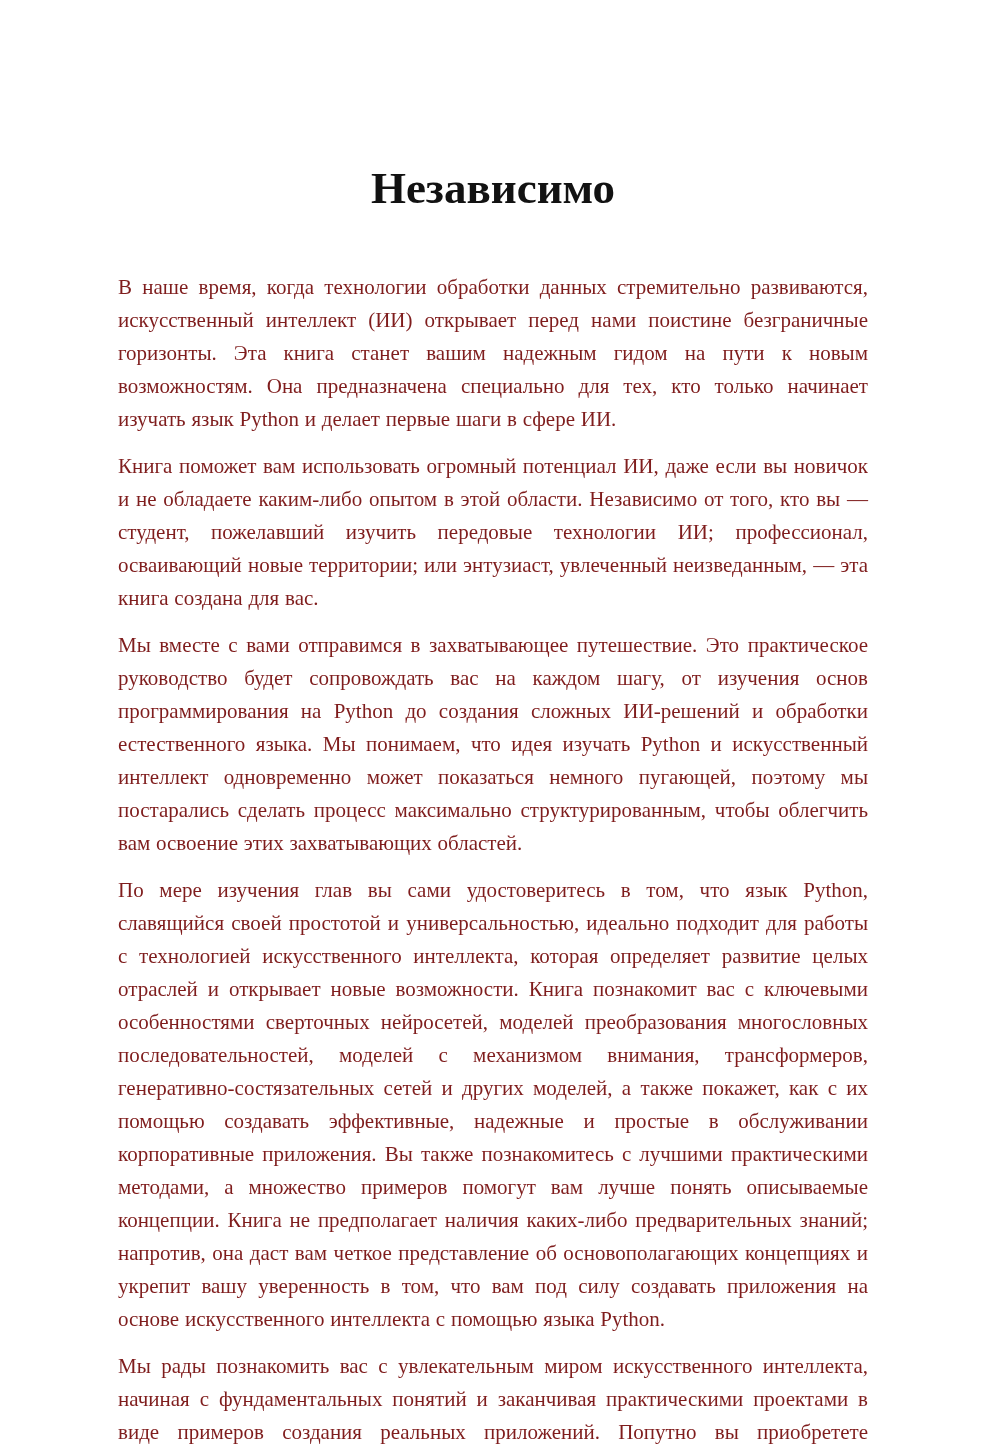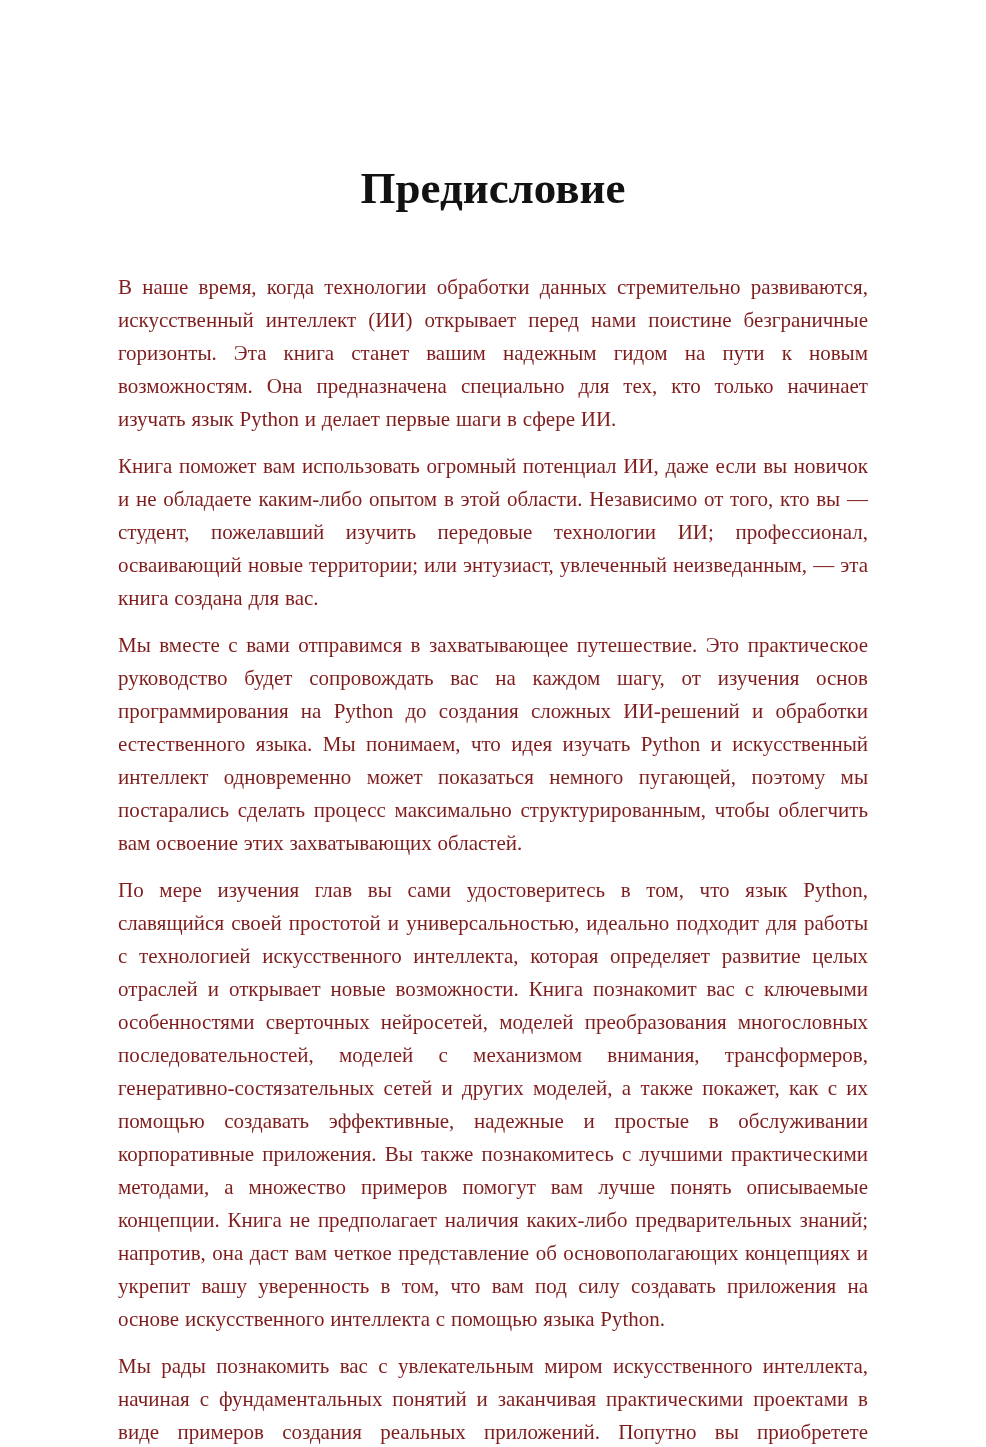--- a/index.html
+++ b/index.html
@@ -35,21 +35,21 @@
     margin-bottom: 14px;
     hyphens: auto;
     -webkit-hyphens: auto;
     word-spacing: 0.5px;
   }
 </style>
 </head>
 <body>
 
 <div class="page">
-  <h1 class="page-title">Предисловие</h1>
+  <h1 class="page-title">Независимо</h1>
 
   <div class="content">
     <p>В наше время, когда технологии обработки данных стремительно развиваются, искусственный интеллект (ИИ) открывает перед нами поистине безграничные горизонты. Эта книга станет вашим надежным гидом на пути к новым возможностям. Она предназначена специально для тех, кто только начинает изучать язык Python и делает первые шаги в сфере ИИ.</p>
     <p>Книга поможет вам использовать огромный потенциал ИИ, даже если вы новичок и не обладаете каким-либо опытом в этой области. Независимо от того, кто вы — студент, пожелавший изучить передовые технологии ИИ; профессионал, осваивающий новые территории; или энтузиаст, увлеченный неизведанным, — эта книга создана для вас.</p>
     <p>Мы вместе с вами отправимся в захватывающее путешествие. Это практическое руководство будет сопровождать вас на каждом шагу, от изучения основ программирования на Python до создания сложных ИИ-решений и обработки естественного языка. Мы понимаем, что идея изучать Python и искусственный интеллект одновременно может показаться немного пугающей, поэтому мы постарались сделать процесс максимально структурированным, чтобы облегчить вам освоение этих захватывающих областей.</p>
     <p>По мере изучения глав вы сами удостоверитесь в том, что язык Python, славящийся своей простотой и универсальностью, идеально подходит для работы с технологией искусственного интеллекта, которая определяет развитие целых отраслей и открывает новые возможности. Книга познакомит вас с ключевыми особенностями сверточных нейросетей, моделей преобразования многословных последовательностей, моделей с механизмом внимания, трансформеров, генеративно-состязательных сетей и других моделей, а также покажет, как с их помощью создавать эффективные, надежные и простые в обслуживании корпоративные приложения. Вы также познакомитесь с лучшими практическими методами, а множество примеров помогут вам лучше понять описываемые концепции. Книга не предполагает наличия каких-либо предварительных знаний; напротив, она даст вам четкое представление об основополагающих концепциях и укрепит вашу уверенность в том, что вам под силу создавать приложения на основе искусственного интеллекта с помощью языка Python.</p>
     <p>Мы рады познакомить вас с увлекательным миром искусственного интеллекта, начиная с фундаментальных понятий и заканчивая практическими проектами в виде примеров создания реальных приложений. Попутно вы приобретете технические навыки для разработки и внедрения решений на основе ИИ и научитесь мыслить как специалист в области инновационных решений.</p>
   </div>
 </div>
 

